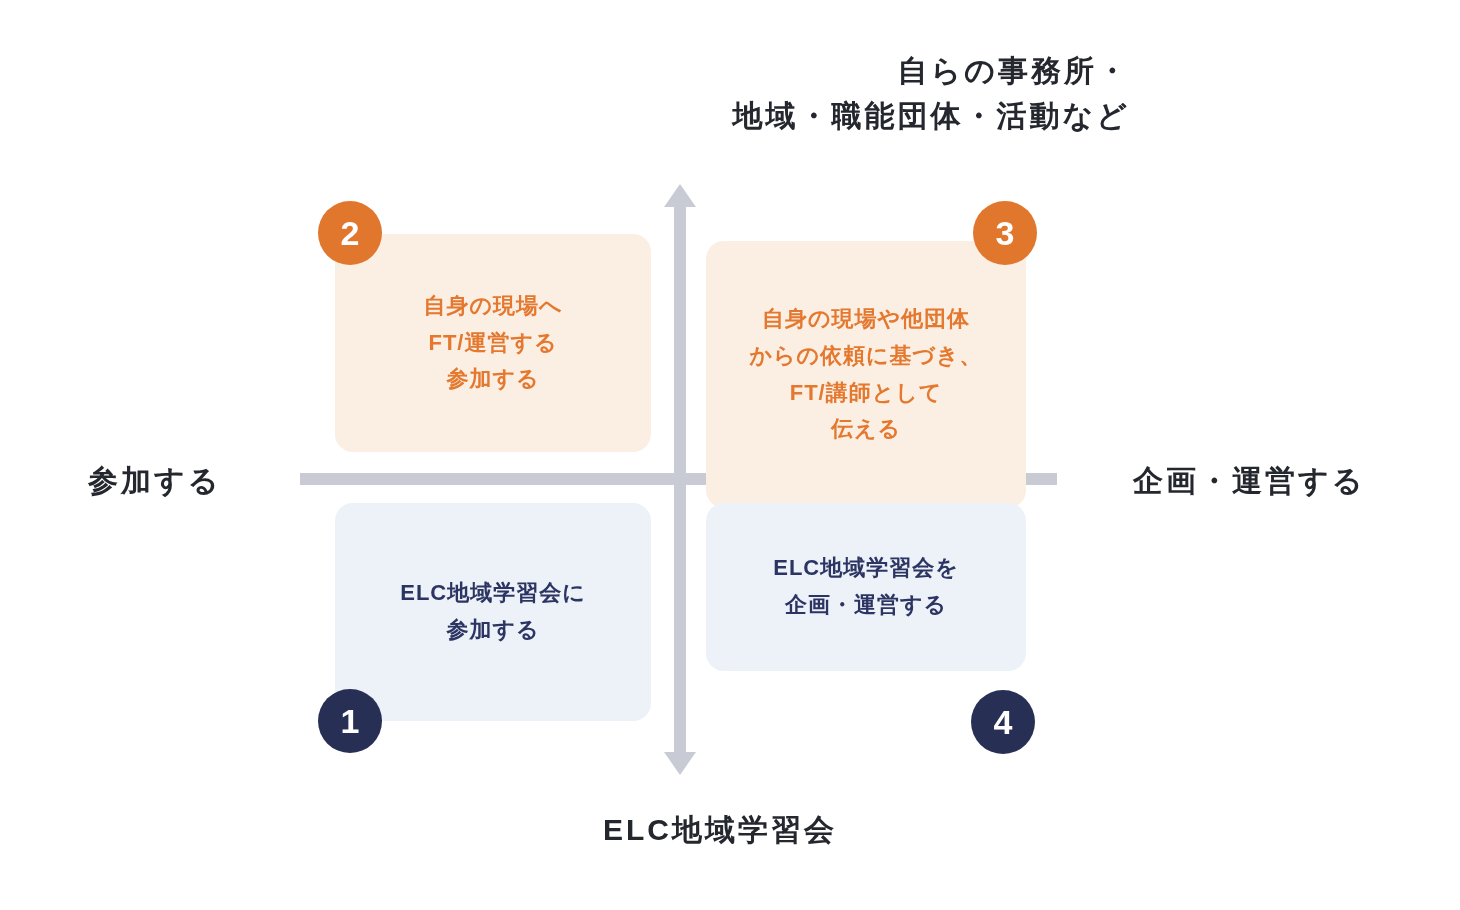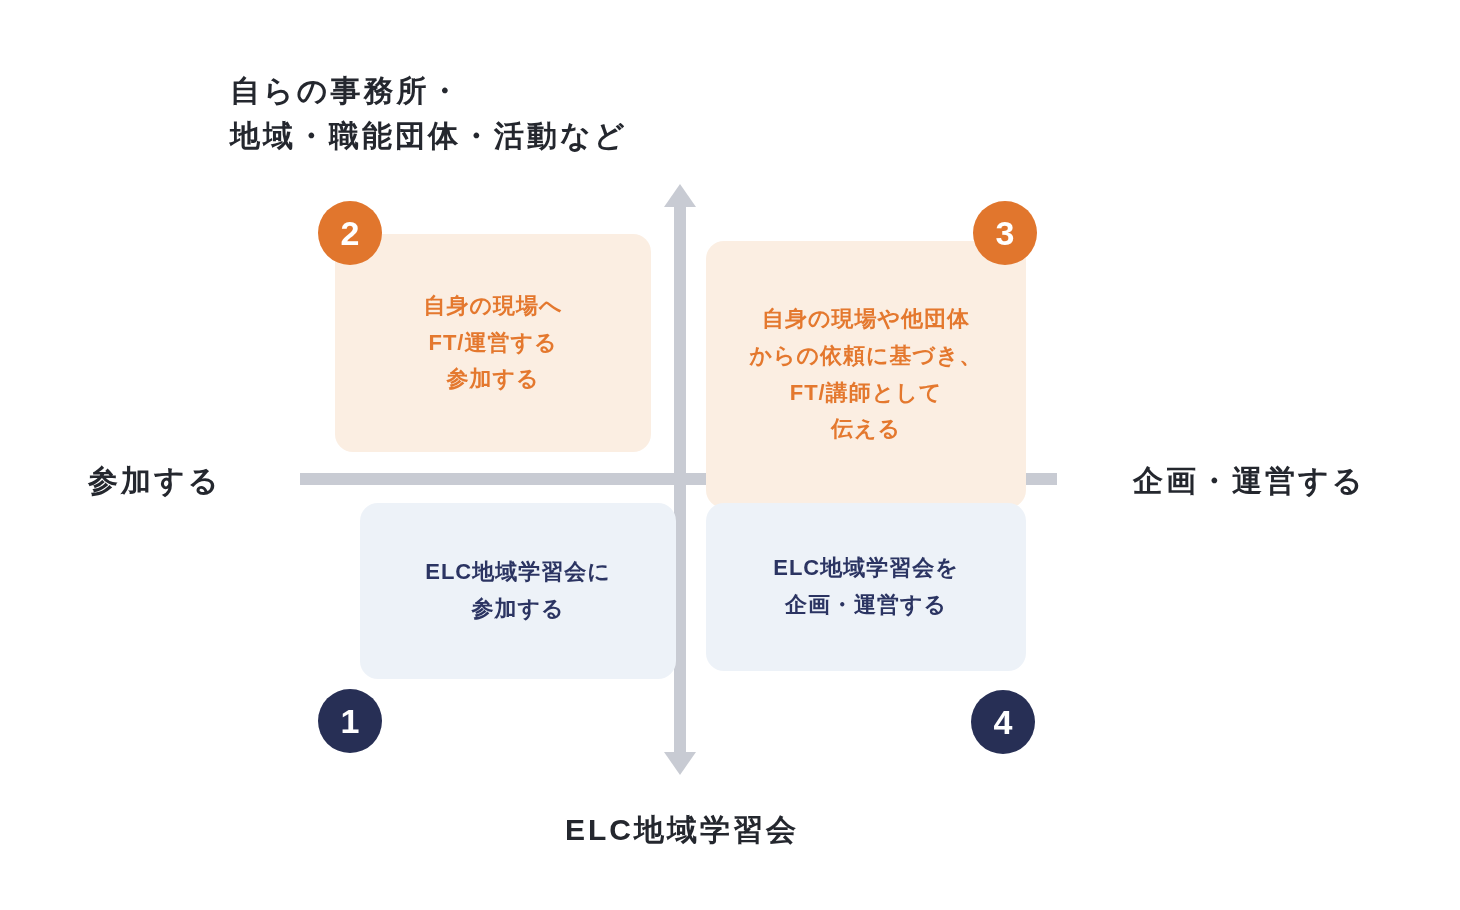--- a/index.html
+++ b/index.html
@@ -16,30 +16,30 @@
   .axis-label {
     position: absolute;
     color: #24272e;
     font-size: 30px;
     font-weight: 600;
     letter-spacing: 3px;
     white-space: pre-line;
   }
   .axis-label.top {
     left: 680px;
-    top: 68px;
+    top: 48px;
     transform: translateX(-50%);
-    text-align: left;
+    text-align: right;
     line-height: 1.5;
     width: 900px;
   }
   .axis-label.left   { left: 88px;  top: 461px; }
   .axis-label.right  { left: 1133px; top: 461px; }
   .axis-label.bottom {
-    left: 682px;
+    left: 720px;
     top: 810px;
     transform: translateX(-50%);
     text-align: center;
     white-space: nowrap;
   }
 
   
   .h-axis {
     position: absolute;
     left: 300px; top: 473px;
@@ -82,21 +82,21 @@
     letter-spacing: 1px;
     line-height: 1.68;
   }
   .quad.orange { background: #fbeee2; }
   .quad.orange .quad-text { color: #e4782e; }
   .quad.navy { background: #edf2f8; }
   .quad.navy .quad-text { color: #2b3462; }
 
   .quad.q2 { left: 335px; top: 234px; width: 316px; height: 218px; }
   .quad.q3 { left: 706px; top: 241px; width: 320px; height: 267px; }
-  .quad.q1 { left: 335px; top: 503px; width: 316px; height: 176px; margin-left: 25px; }
+  .quad.q1 { left: 335px; top: 503px; width: 316px; height: 218px; }
   .quad.q4 { left: 706px; top: 503px; width: 320px; height: 168px; }
 
   
   .badge {
     position: absolute;
     width: 64px; height: 64px;
     border-radius: 50%;
     display: flex;
     align-items: center;
     justify-content: center;

